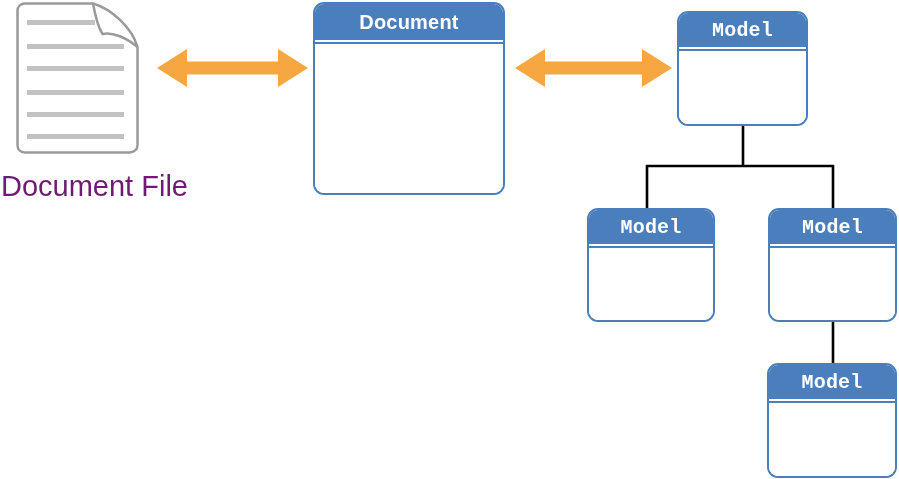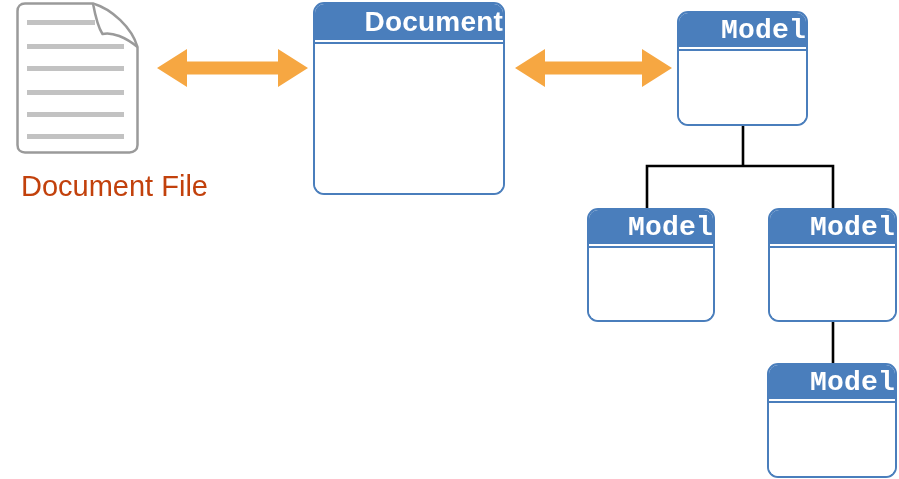--- a/index.html
+++ b/index.html
@@ -31,25 +31,25 @@
     border-radius: 11px;
     overflow: hidden;
     display: flex;
     flex-direction: column;
   }
   .node-header {
     background: #4a7ebc;
     border-bottom: 2px solid #ffffff;
     color: #ffffff;
     font-weight: bold;
-    font-size: 28px;
+    font-size: 20px;
     letter-spacing: 0.2px;
     display: flex;
     align-items: center;
-    justify-content: flex-end;
+    justify-content: center;
     flex: 0 0 auto;
   }
   .node-body {
     flex: 1 1 auto;
     border-top: 2px solid #4a7ebc;
     background: #ffffff;
   }
   #document-node   { left: 313px; top: 2px;   width: 192px; height: 193px; }
   #document-node .node-header { height: 36px; }
   #model-root-node { left: 677px; top: 11px;  width: 131px; height: 115px; }
@@ -62,23 +62,22 @@
     position: absolute;
     left: 16px;
     top: 2px;
   }
   #file-label {
     position: absolute;
     left: 1px;
     top: 170px;
     width: 220px;
     font-size: 29px;
-    color: #c2410c;
+    color: #701a75;
     white-space: nowrap;
-    margin-left: 20px;
   }
 </style>
 </head>
 <body>
 
 <div id="canvas">
 
   <svg class="layer" viewBox="0 0 899 479" xmlns="http://www.w3.org/2000/svg">
     <path d="M743,126 V166 M647,208 V166 H833 V208 M833,322 V363" fill="none" stroke="#000000" stroke-width="2.6"></path>
   </svg>

